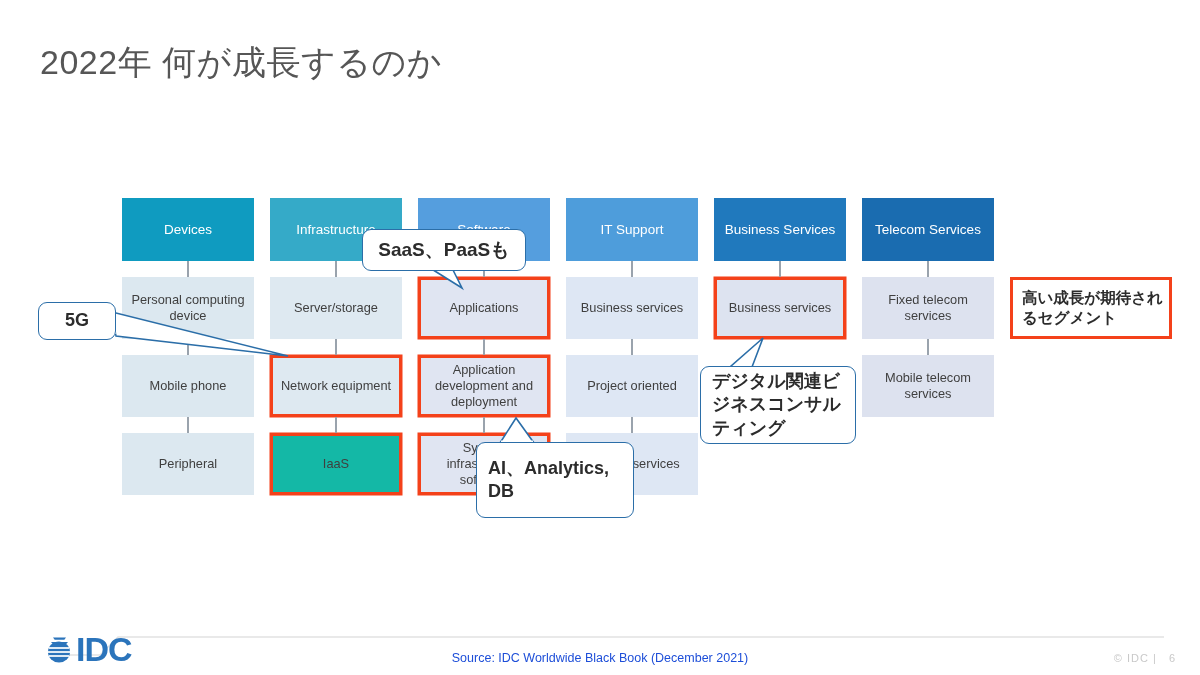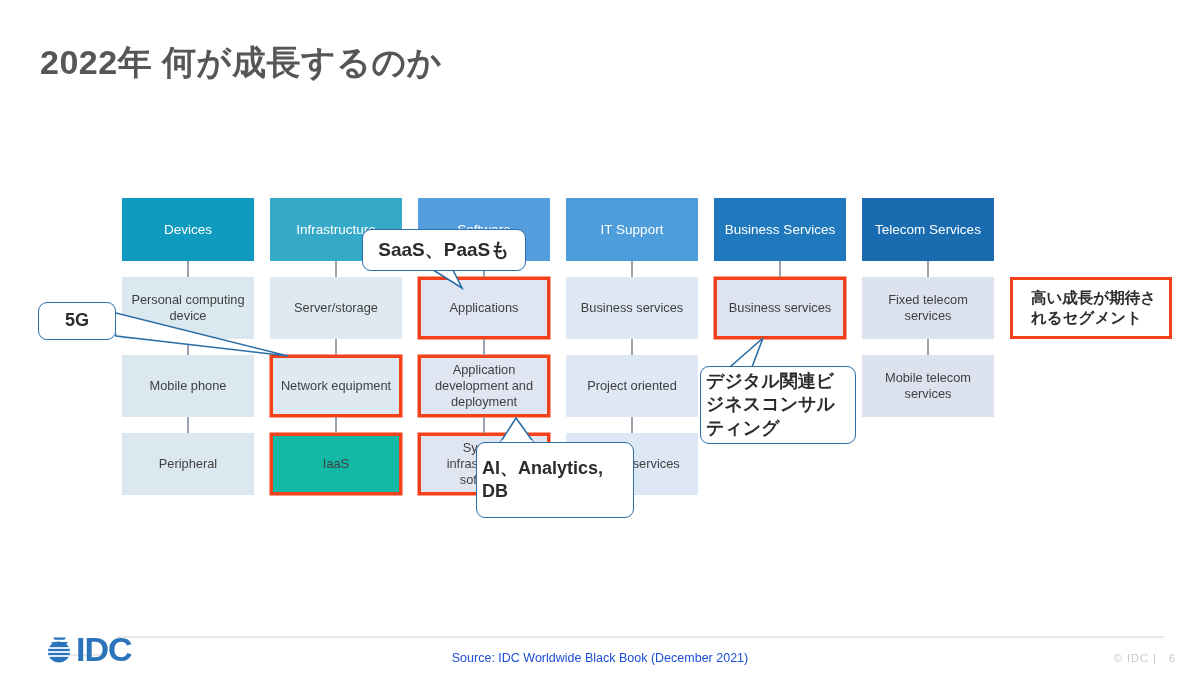--- a/index.html
+++ b/index.html
@@ -11,21 +11,21 @@
     position: relative;
     font-family: "Liberation Sans", "DejaVu Sans", sans-serif;
     overflow: hidden;
   }
 
   
   #slide-title {
     position: absolute;
     left: 40px; top: 40px;
     font-size: 34px;
-    font-weight: 700;
+    font-weight: 400;
     color: #565656;
     letter-spacing: 0.5px;
     white-space: nowrap;
   }
 
   
   #diagram {
     position: absolute;
     left: 122px; top: 198px;
     width: 872px; height: 310px;
@@ -82,21 +82,21 @@
   .callout {
     position: absolute;
     background: #ffffff;
     border: 1.6px solid #2b6ea8;
     border-radius: 9px;
     font-weight: bold;
     color: #2c2c2c;
     display: flex;
     align-items: center;
     box-sizing: border-box;
-    padding: 6px 5px;
+    padding: 6px 11px;
     line-height: 1.28;
     z-index: 40;
   }
   #callout-saas     { left: 362px; top: 229px; width: 164px; height: 42px; font-size: 19px; justify-content:center;}
   #callout-ai       { left: 476px; top: 442px; width: 158px; height: 76px; font-size: 18px; }
   #callout-digital  { left: 700px; top: 366px; width: 156px; height: 78px; font-size: 18px; }
   #callout-5g       { left: 38px;  top: 302px; width: 78px;  height: 38px; font-size: 18px; justify-content:center;}
 
   
   #tails { position: absolute; left: 0; top: 0; width: 1200px; height: 675px; pointer-events: none; z-index: 35; }
@@ -104,21 +104,21 @@
   
   #legend-box {
     position: absolute;
     left: 1010px; top: 277px;
     width: 162px; height: 62px;
     border: 3px solid #f4411a;
     background: #ffffff;
     box-sizing: border-box;
     display: flex;
     align-items: center;
-    padding-left: 18px;
+    padding-left: 9px;
     font-size: 15.5px;
     font-weight: bold;
     color: #2c2c2c;
     line-height: 1.3;
   }
 
   
   #footer-rule {
     position: absolute;
     left: 0; top: 635px;

